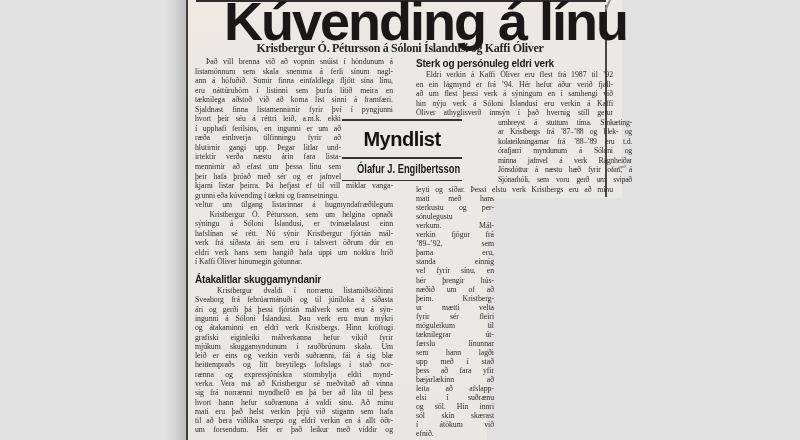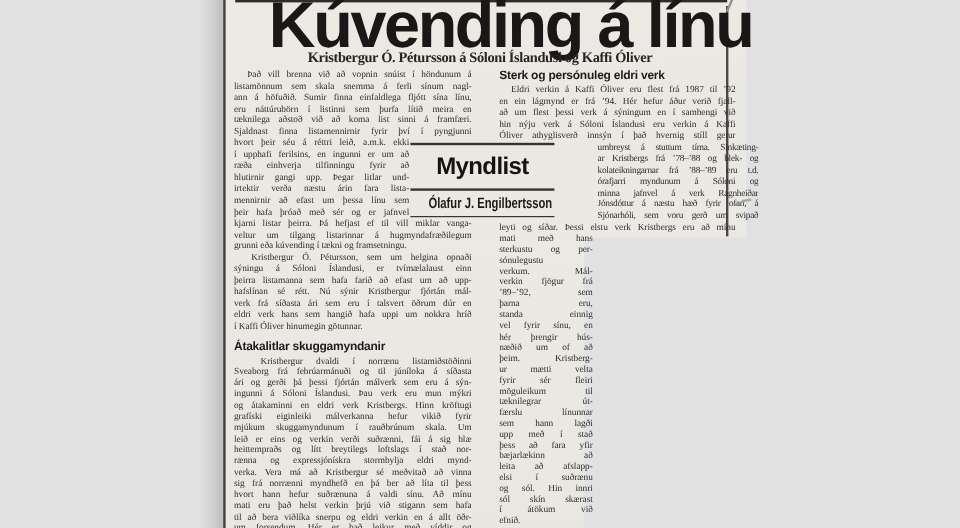--- a/index.html
+++ b/index.html
@@ -105,25 +105,24 @@
         <div class="tl">hvort þeir séu á réttri leið, a.m.k. ekki</div>
         <div class="tl">í upphafi ferilsins, en ingunni er um að</div>
         <div class="tl">ræða einhverja tilfinningu fyrir að</div>
         <div class="tl">hlutirnir gangi upp. Þegar litlar und-</div>
         <div class="tl">irtektir verða næstu árin fara lista-</div>
         <div class="tl">mennirnir að efast um þessa línu sem</div>
         <div class="tl">þeir hafa þróað með sér og er jafnvel</div>
       </div>
     <div class="grp-wideL">
         <div class="tl">kjarni listar þeirra. Þá hefjast ef til vill miklar vanga-</div>
+        <div class="tl end">grunni eða kúvending í tækni og framsetningu.</div>
         <div class="tl">veltur um tilgang listarinnar á hugmyndafræðilegum</div>
-        <div class="tl end">grunni eða kúvending í tækni og framsetningu.</div>
         <div class="tl">&nbsp;&nbsp;Kristbergur Ó. Pétursson, sem um helgina opnaði</div>
         <div class="tl">sýningu á Sóloni Íslandusi, er tvímælalaust einn</div>
-        <div class="tl">þeirra listamanna sem hafa farið að efast um að upp-</div>
         <div class="tl">hafslínan sé rétt. Nú sýnir Kristbergur fjórtán mál-</div>
         <div class="tl">verk frá síðasta ári sem eru í talsvert öðrum dúr en</div>
         <div class="tl">eldri verk hans sem hangið hafa uppi um nokkra hríð</div>
         <div class="tl end">í Kaffi Óliver hinumegin götunnar.</div>
       </div>
     <div class="col-heading">Átakalitlar skuggamyndanir</div>
     <div class="grp-wideL grp-bottomL">
         <div class="tl">&nbsp;&nbsp;Kristbergur dvaldi í norrænu listamiðstöðinni</div>
         <div class="tl">Sveaborg frá febrúarmánuði og til júníloka á síðasta</div>
         <div class="tl">ári og gerði þá þessi fjórtán málverk sem eru á sýn-</div>
@@ -147,21 +146,21 @@
     <div class="col-heading">Sterk og persónuleg eldri verk</div>
     <div class="grp-wideR">
         <div class="tl">&nbsp;&nbsp;Eldri verkin á Kaffi Óliver eru flest frá 1987 til ’92</div>
         <div class="tl">en ein lágmynd er frá ’94. Hér hefur áður verið fjall-</div>
         <div class="tl">að um flest þessi verk á sýningum en í samhengi við</div>
         <div class="tl">hin nýju verk á Sóloni Íslandusi eru verkin á Kaffi</div>
         <div class="tl">Óliver athyglisverð innsýn í það hvernig stíll getur</div>
       </div>
     <div class="grp-ind">
         <div class="tl">umbreyst á stuttum tíma. Sinkæting-</div>
-        <div class="tl">ar Kristbergs frá ’78–’88 og blek- og</div>
+        <div class="tl">ar Kristbergs frá ’87–’88 og blek- og</div>
         <div class="tl">kolateikningarnar frá ’88–’89 eru t.d.</div>
         <div class="tl">órafjarri myndunum á Sóloni og</div>
         <div class="tl">minna jafnvel á verk Ragnheiðar</div>
         <div class="tl">Jónsdóttur á næstu hæð fyrir ofan, á</div>
         <div class="tl">Sjónarhóli, sem voru gerð um svipað</div>
       </div>
     <div class="grp-wideR">
         <div class="tl">leyti og síðar. Þessi elstu verk Kristbergs eru að mínu</div>
       </div>
     <div class="grp-narrowR">

